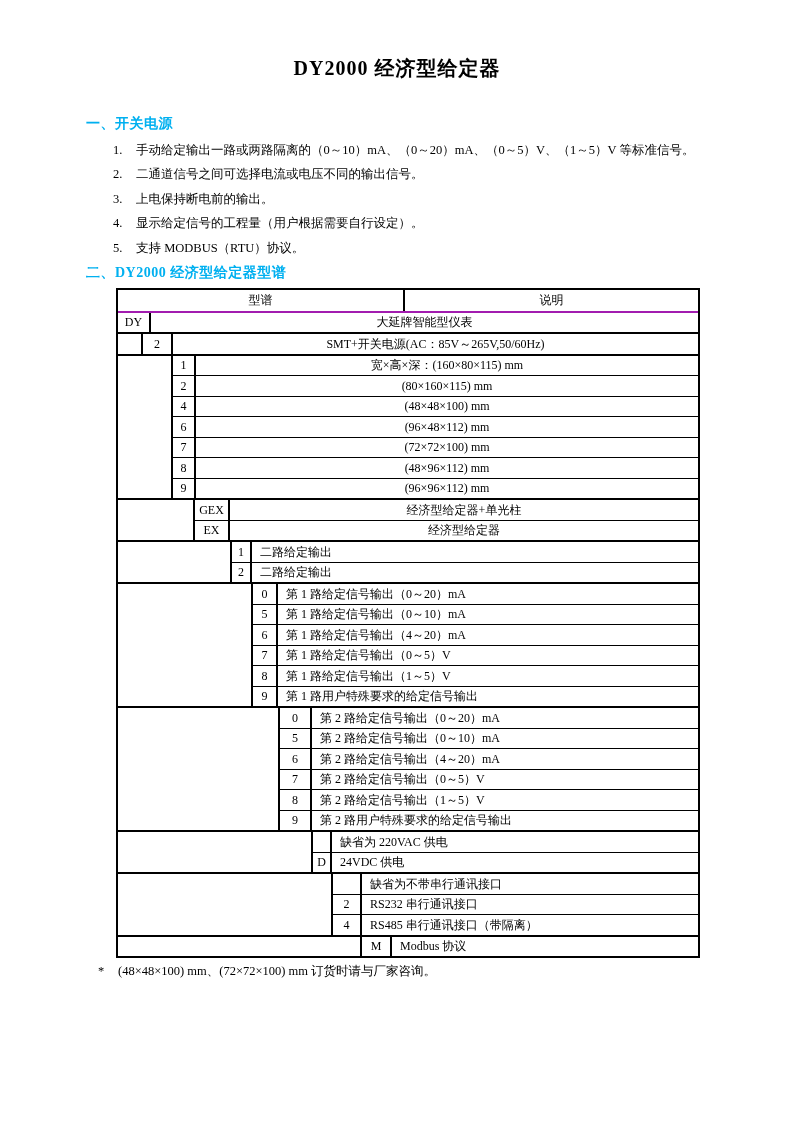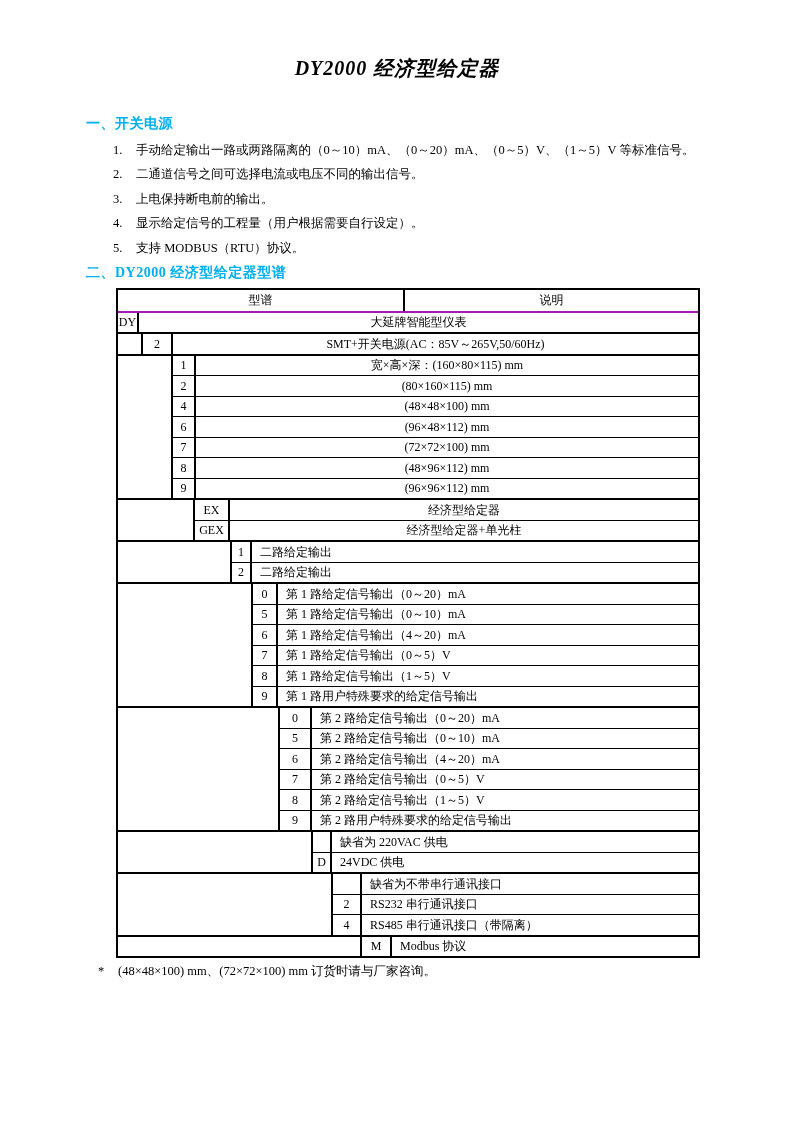--- a/index.html
+++ b/index.html
@@ -3,21 +3,21 @@
 <meta charset="utf-8">
 <style>
   html,body{margin:0;padding:0;}
   body{
     width:794px;height:1123px;background:#ffffff;color:#000;
     font-family:"Liberation Serif","DejaVu Serif",serif;
     position:relative;overflow:hidden;
   }
   .doc-title{
     padding-top:55px;text-align:center;font-size:20px;font-weight:600;
-    line-height:26px;letter-spacing:1px;font-style:italic;
+    line-height:26px;letter-spacing:1px;
   }
   .sec-heading{
     margin:34px 0 0 86px;font-size:14px;font-weight:bold;
     color:var(--accent,#00B0F0);line-height:18px;letter-spacing:.5px;
   }
   .sec-heading.h2{margin-top:8px;}
   .features{margin:0 0 0 113px;}
   .feature-item{display:flex;margin-top:8.5px;font-size:12.5px;line-height:16px;}
   .feature-num{width:23px;flex:none;}
   .feature-text{flex:1;}
@@ -79,21 +79,21 @@
 
 <div class="spec-table">
   <div class="t-header">
     <div class="th th-model">型谱</div>
     <div class="th th-desc">说明</div>
   </div>
 
 <div class="t-group">
       <div class="g-rows">
         <div class="t-row">
-          <div class="code-cell" style="width: 21px;">DY</div>
+          <div class="code-cell" style="width: 33px;">DY</div>
           <div class="desc-cell center">大延牌智能型仪表</div>
         </div>
       </div>
     </div>
     <div class="t-group">
       <div class="g-indent" style="width: 25px;"></div>
       <div class="g-rows">
         <div class="t-row">
           <div class="code-cell" style="width: 30px;">2</div>
           <div class="desc-cell center">SMT+开关电源(AC：85V～265V,50/60Hz)</div>
@@ -130,26 +130,26 @@
         <div class="t-row">
           <div class="code-cell" style="width: 23px;">9</div>
           <div class="desc-cell center">(96×96×112) mm</div>
         </div>
       </div>
     </div>
     <div class="t-group">
       <div class="g-indent" style="width: 77px;"></div>
       <div class="g-rows">
         <div class="t-row">
+          <div class="code-cell" style="width: 35px;">GEX</div>
+          <div class="desc-cell center">经济型给定器+单光柱</div>
+        </div>
+        <div class="t-row">
           <div class="code-cell" style="width: 35px;">EX</div>
           <div class="desc-cell center">经济型给定器</div>
-        </div>
-        <div class="t-row">
-          <div class="code-cell" style="width: 35px;">GEX</div>
-          <div class="desc-cell center">经济型给定器+单光柱</div>
         </div>
       </div>
     </div>
     <div class="t-group">
       <div class="g-indent" style="width: 114px;"></div>
       <div class="g-rows">
         <div class="t-row">
           <div class="code-cell" style="width: 20px;">1</div>
           <div class="desc-cell">二路给定输出</div>
         </div>

